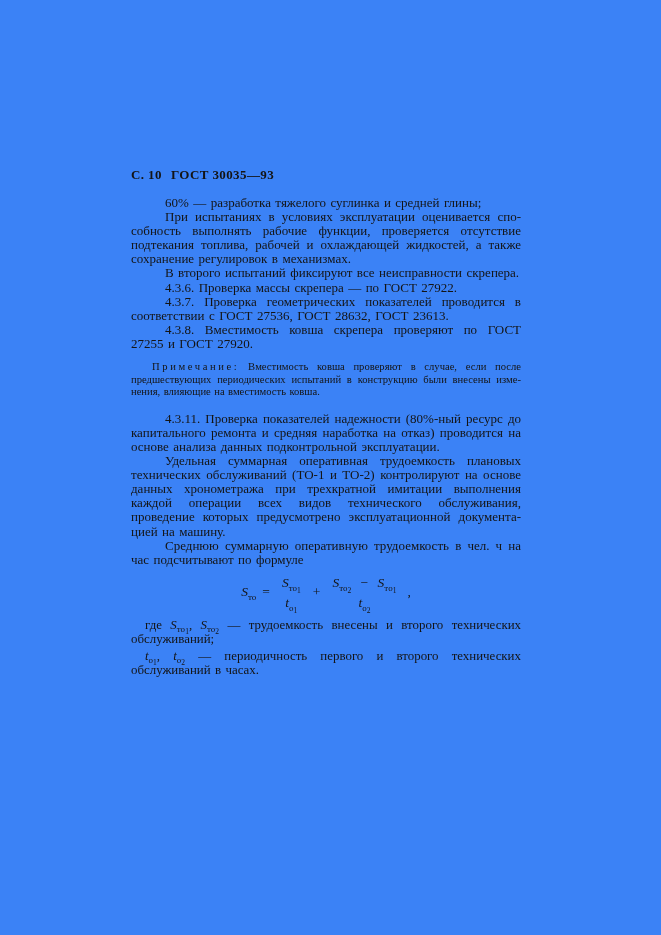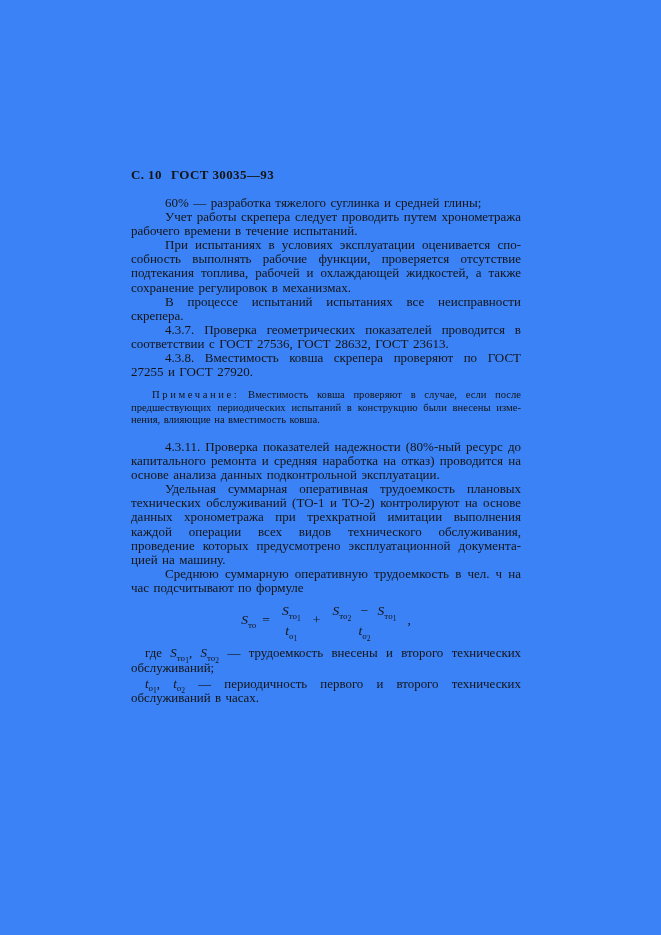--- a/index.html
+++ b/index.html
@@ -80,23 +80,23 @@
 </style>
 </head>
 <body>
 
 <div class="page">
   <div class="textblock">
 
     <p class="pagehead"><span class="pnum">С. 10</span><span>ГОСТ 30035—93</span></p>
 
     <p class="para">60% — разработка тяжелого суглинка и средней глины;</p>
-    <p class="para">Учет работы скрепера следует проводить путем хронометража рабочего времени в течение испытаний.</p>
     <p class="para">При испытаниях в условиях эксплуатации оценивается спо­собность выполнять рабочие функции, проверяется отсутствие подтекания топлива, рабочей и охлаждающей жидкостей, а также сохранение регулировок в механизмах.</p>
-    <p class="para">В процессе испытаний испытаниях все неисправности скрепера.</p>
+    <p class="para">В второго испытаний фиксируют все неисправности скрепера.</p>
+    <p class="para">4.3.6. Проверка массы скрепера — по ГОСТ 27922.</p>
     <p class="para">4.3.7. Проверка геометрических показателей проводится в соответствии с ГОСТ 27536, ГОСТ 28632, ГОСТ 23613.</p>
     <p class="para">4.3.8. Вместимость ковша скрепера проверяют по ГОСТ 27255 и ГОСТ 27920.</p>
 
     <div class="note"><span class="note-label">Примечание:</span> <span>Вместимость ковша проверяют в случае, если после предшествующих периодических испытаний в конструкцию были внесены изме­нения, влияющие на вместимость ковша.</span></div>
 
     <p class="para">4.3.11. Проверка показателей надежности (80%-ный ресурс до капитального ремонта и средняя наработка на отказ) проводится на основе анализа данных подконтрольной эксплуатации.</p>
     <p class="para">Удельная суммарная оперативная трудоемкость плановых технических обслуживаний (ТО-1 и ТО-2) контролируют на основе данных хронометража при трехкратной имитации выпол­нения каждой операции всех видов технического обслуживания, проведение которых предусмотрено эксплуатационной документа­цией на машину.</p>
     <p class="para">Среднюю суммарную оперативную трудоемкость в чел. ч на час подсчитывают по формуле</p>
 
     <div class="formula">

